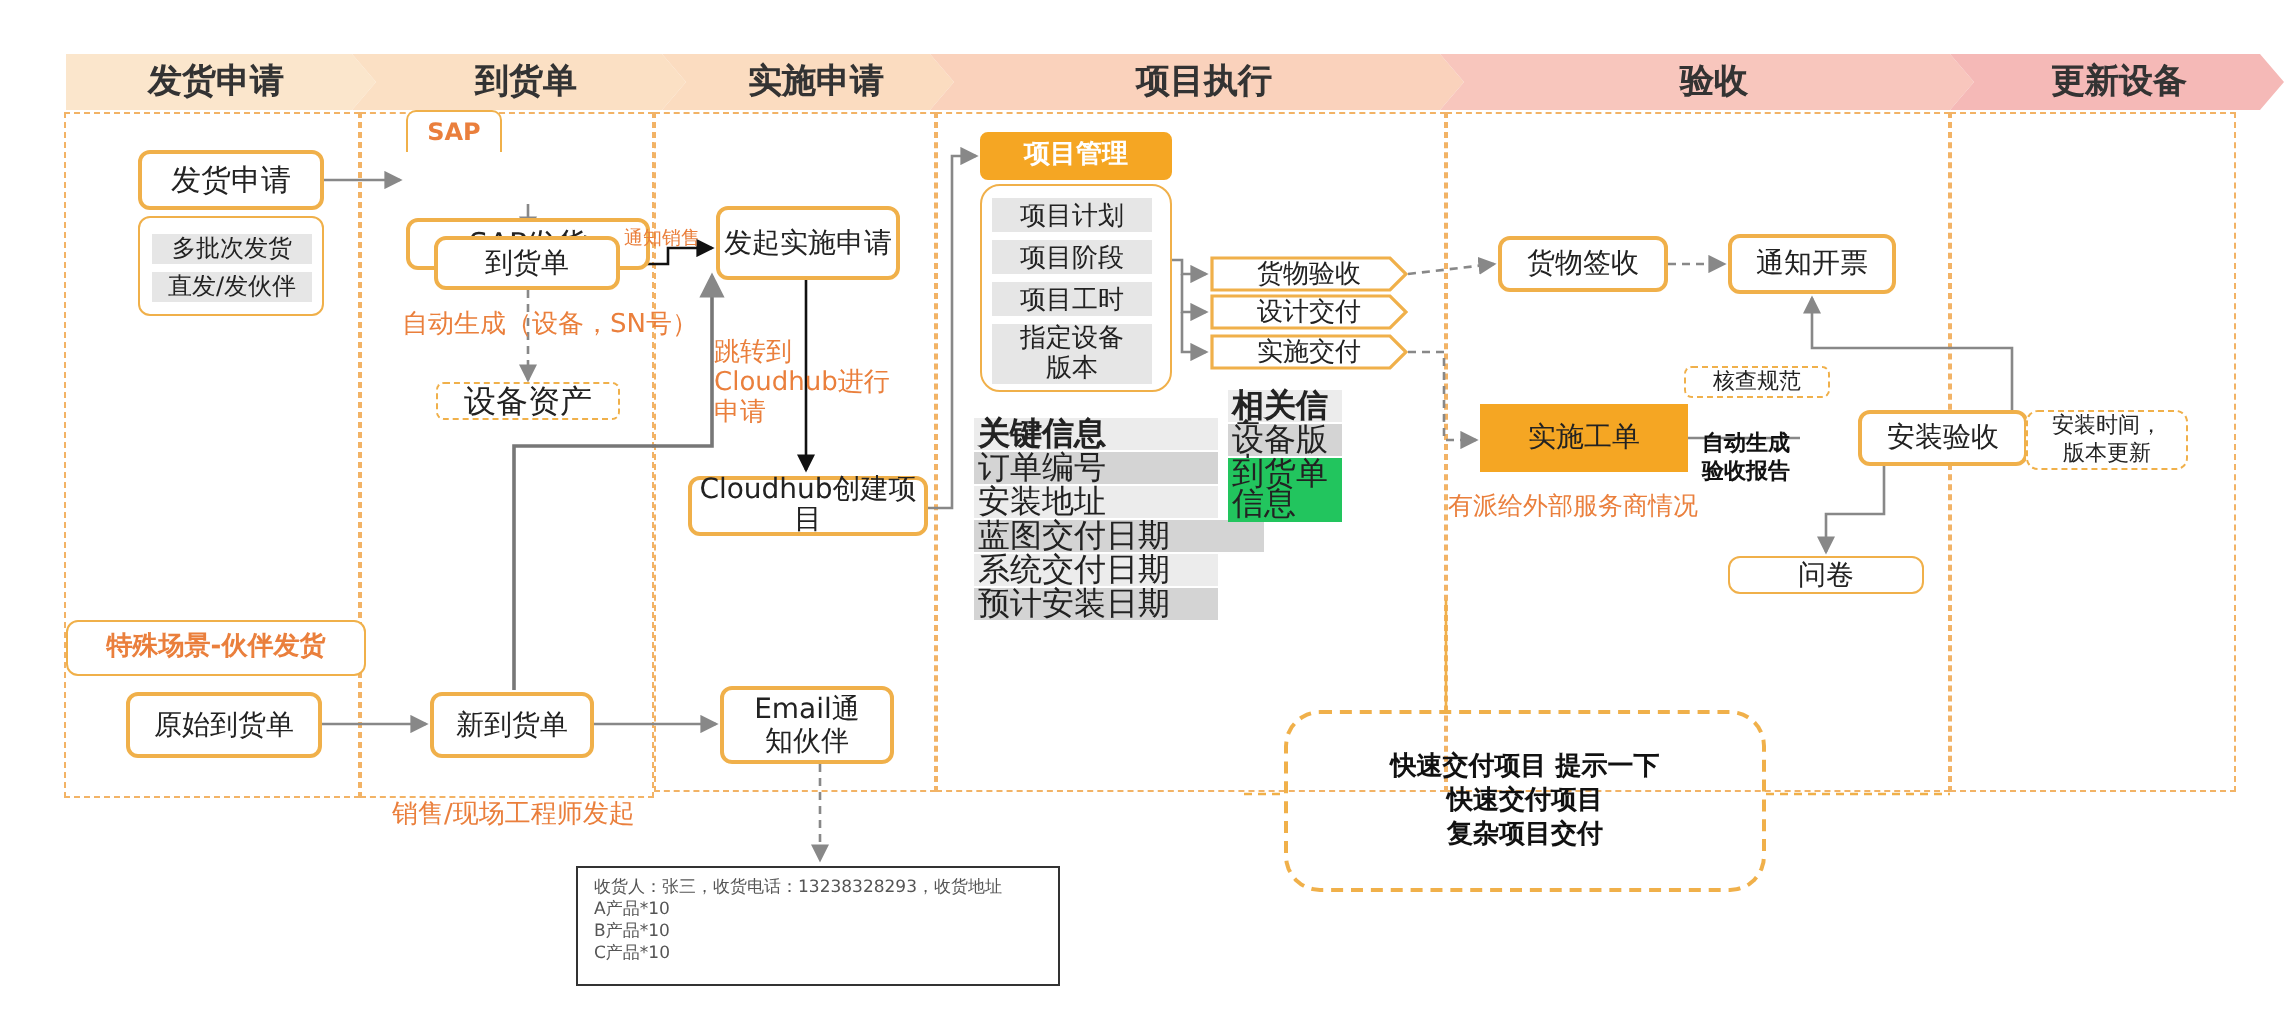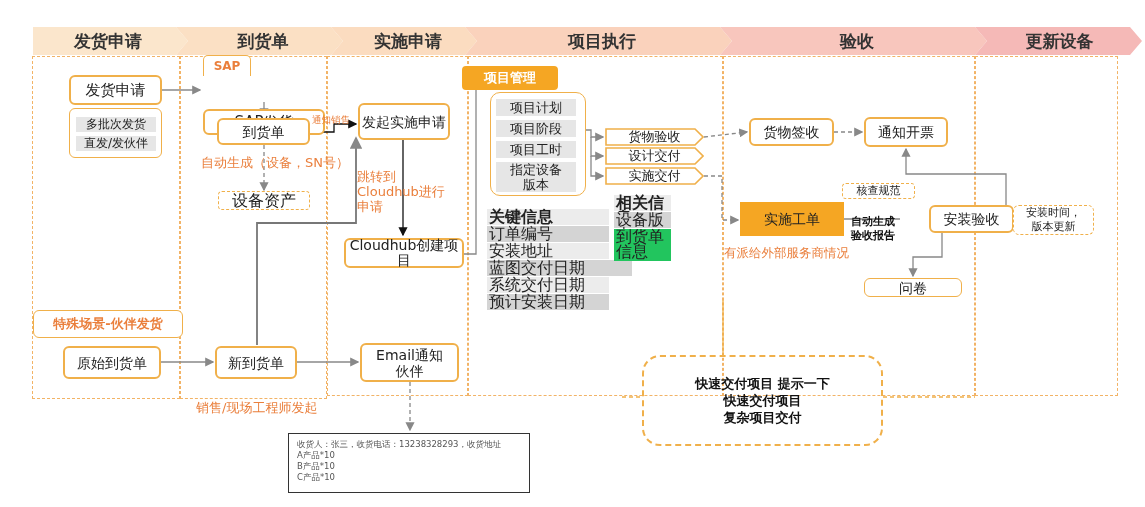--- a/index.html
+++ b/index.html
@@ -101,30 +101,30 @@
 <div class="box" style="left:217px;top:118px;width:93px;height:27px;">到货单</div>
 <div class="otext" style="left:201px;top:155px;font-size:13px;">自动生成（设备，SN号）</div>
 <div class="box dash" style="left:218px;top:191px;width:92px;height:19px;font-size:16px;border-width:1.5px;border-radius:4px;">设备资产</div>
 <div class="box" style="left:215px;top:346px;width:82px;height:33px;">新到货单</div>
 <div class="otext" style="left:196px;top:400px;">销售/现场工程师发起</div>
 <div class="otext" style="left:312px;top:112px;font-size:9.5px;">通知销售</div>
 
 <div class="box" style="left:358px;top:103px;width:92px;height:37px;font-size:14px;">发起实施申请</div>
 <div class="otext" style="left:357px;top:169px;width:100px;white-space:normal;line-height:15px;">跳转到Cloudhub进行申请</div>
 <div class="box" style="left:344px;top:238px;width:120px;height:30px;font-size:14px;line-height:15px;">Cloudhub创建项目</div>
-<div class="box" style="left:360px;top:343px;width:99px;height:39px;font-size:14px;padding:0 10px;">Email通知伙伴</div>
+<div class="box" style="left:360px;top:343px;width:87px;height:39px;font-size:14px;padding:0 10px;">Email通知伙伴</div>
 
 <div class="note" style="left:288px;top:433px;width:242px;height:60px;">
   <div>收货人：张三，收货电话：13238328293，收货地址</div>
   <div>A产品*10</div>
   <div>B产品*10</div>
   <div>C产品*10</div>
 </div>
 
-<div class="box solid-fill" style="left:462px;top:66px;width:96px;height:24px;color:#fff;font-weight:bold;font-size:13px;border-radius:4px;">项目管理</div>
+<div class="box solid-fill" style="left:490px;top:66px;width:96px;height:24px;color:#fff;font-weight:bold;font-size:13px;border-radius:4px;">项目管理</div>
 <div class="box" style="left:490px;top:92px;width:96px;height:104px;border-width:1.5px;border-radius:10px;"></div>
 <div class="tag" style="left:496px;top:99px;width:80px;height:17px;font-size:13px;">项目计划</div>
 <div class="tag" style="left:496px;top:120px;width:80px;height:17px;font-size:13px;">项目阶段</div>
 <div class="tag" style="left:496px;top:141px;width:80px;height:17px;font-size:13px;">项目工时</div>
 <div class="tag" style="left:496px;top:162px;width:80px;height:30px;font-size:13px;line-height:15px;text-align:center;padding:0 12px;">指定设备版本</div>
 
 <div class="arrowbox" style="left:605px;top:128px;width:99px;height:18px;">
   <svg width="99" height="18">
       <polygon points="1,1 90,1 98,9 90,17 1,17" fill="#fff" stroke="#f0b04a" stroke-width="1.6"></polygon>
     </svg>

